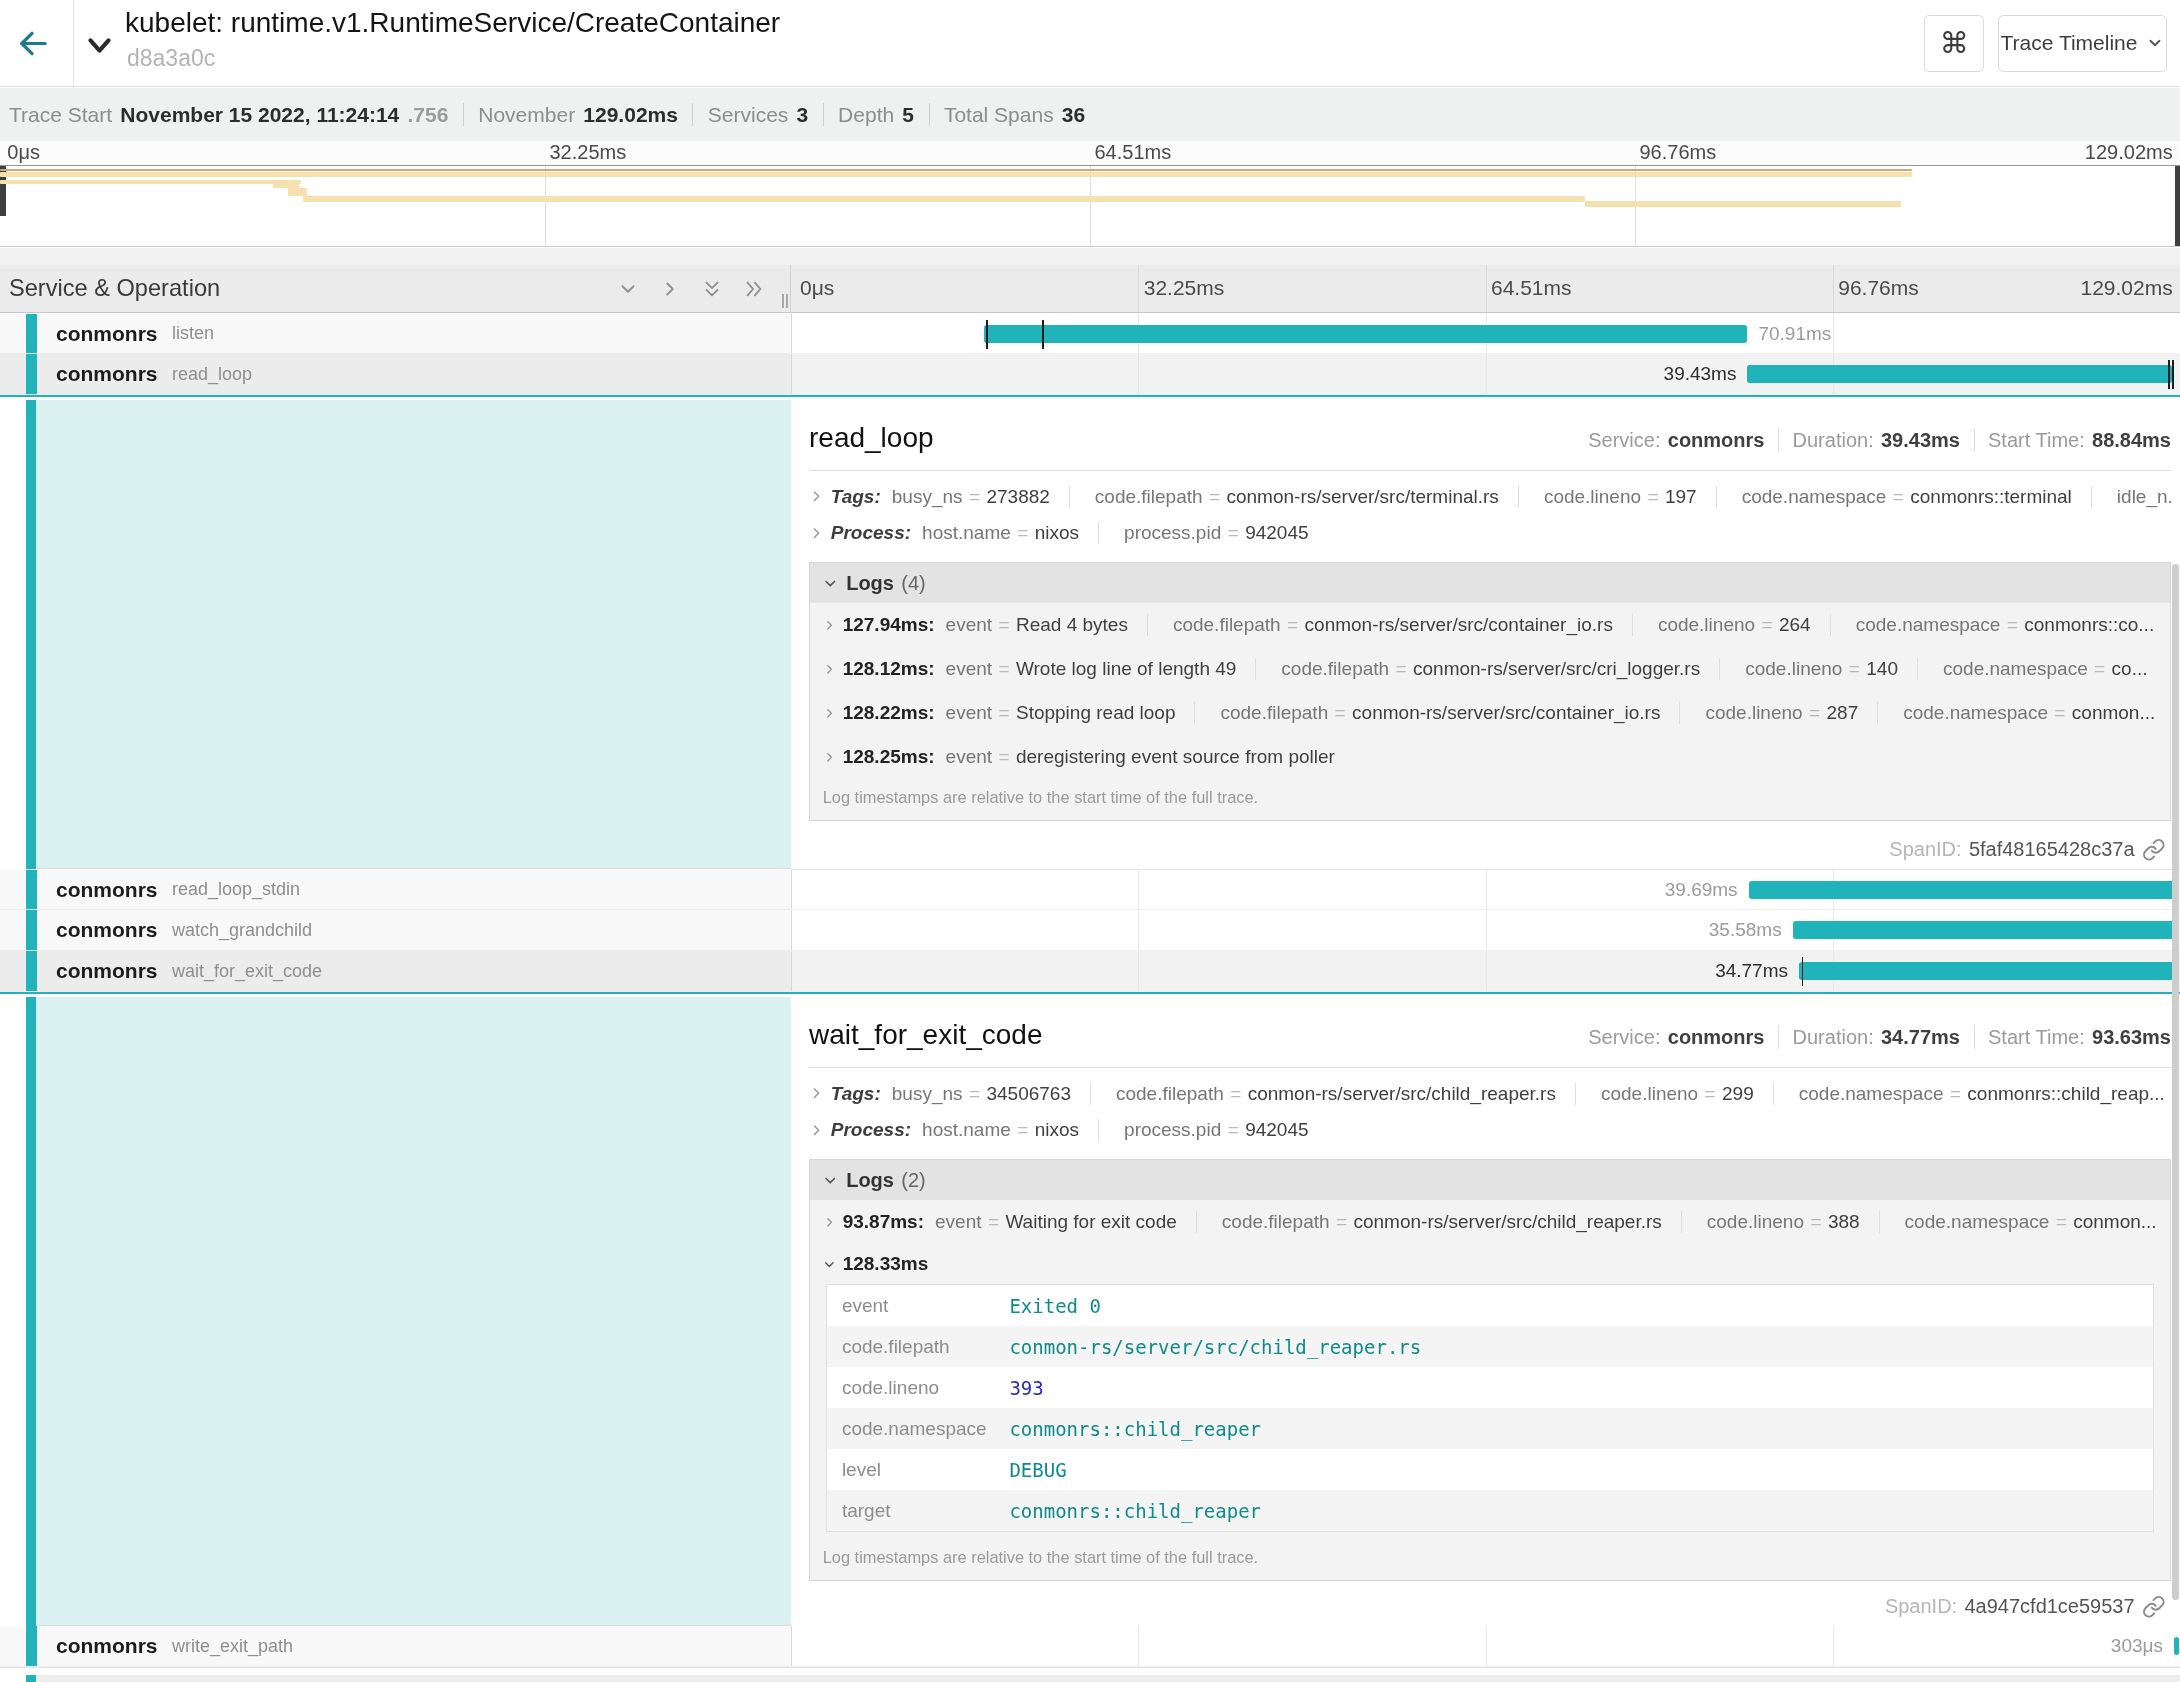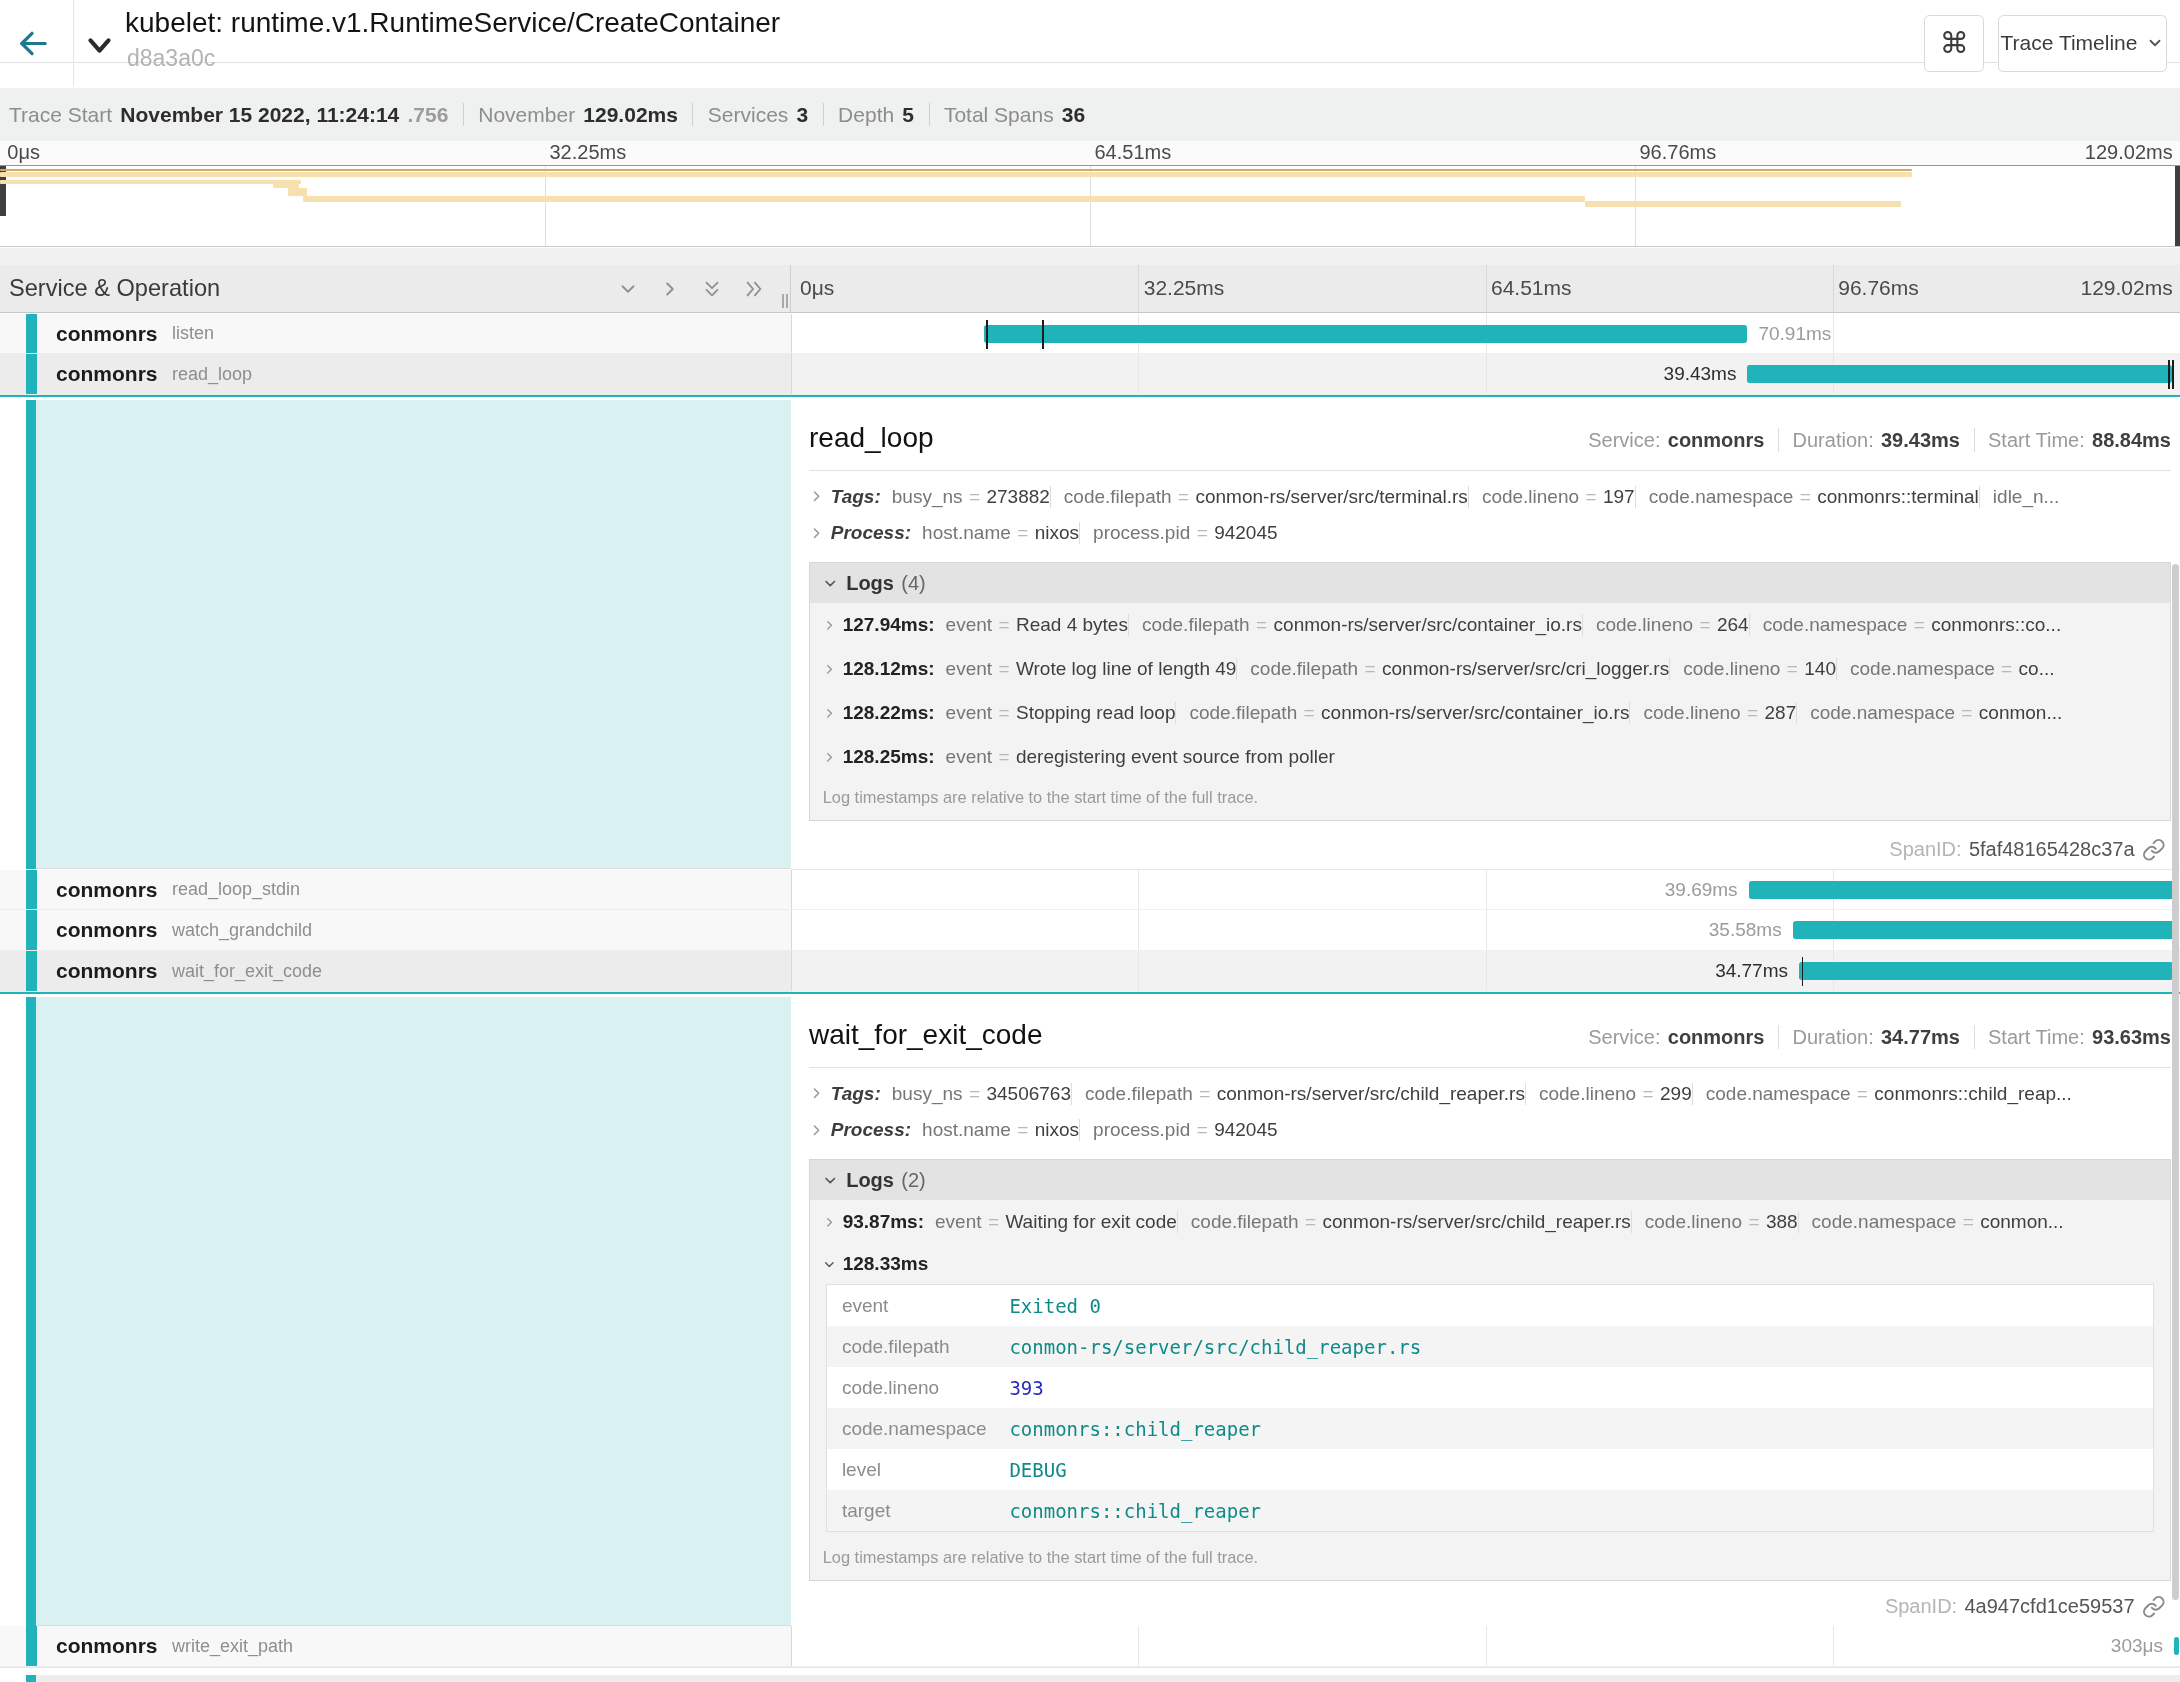--- a/index.html
+++ b/index.html
@@ -3,21 +3,21 @@
 <meta charset="utf-8">
 <style>
   * { margin:0; padding:0; box-sizing:border-box; }
   html,body { background:#fff; }
   body { font-family:"Liberation Sans", sans-serif; color:#333; }
   .app { position:relative; width:2180px; height:1683px; overflow:hidden; background:#fff; }
   svg { display:block; }
   i { font-style:normal; }
 
   
-  .hdr { position:absolute; top:0; left:0; right:0; height:63px; background:#fff; border-bottom:0.9px solid #e2e2e2; }
+  .hdr { position:absolute; top:0; left:0; right:0; height:87px; background:#fff; border-bottom:0.9px solid #e2e2e2; }
   .back-btn { position:absolute; left:16.4px; top:25.5px; width:36px; height:36px; background:none; border:none; cursor:pointer; }
   .hdr-divider { position:absolute; left:73px; top:0; width:0.9px; height:87px; background:#e4e4e4; }
   .trace-collapse { position:absolute; left:84px; top:29px; width:33px; height:33px; background:none; border:none; cursor:pointer; }
   .hdr-title { position:absolute; left:125px; top:7.3px; font-size:28px; font-weight:400; color:#141414; white-space:nowrap; }
   .hdr-sub { position:absolute; left:127px; top:45px; font-size:23px; color:#b3b3b3; }
   .findbox { position:absolute; left:1275px; top:14.5px; width:625px; height:57px; border:0.9px solid #d9d9d9; border-radius:5.5px; background:#fff; overflow:hidden; display:flex; }
   .find-input { flex:1 1 auto; border:none; outline:none; padding:0 16.4px; font-size:22px; font-family:"Liberation Sans",sans-serif; color:#444; min-width:0; }
   .find-input::placeholder { color:#c3c3c3; }
   .find-icons { flex:0 0 171px; background:#f5f5f5; border-left:0.9px solid #e0e0e0; display:flex; align-items:center; justify-content:space-around; }
   .find-icons > span { display:flex; cursor:pointer; }
@@ -81,21 +81,21 @@
   .d-title { font-size:28px; font-weight:400; color:#111; }
   .d-info { font-size:20px; color:#9a9a9a; white-space:nowrap; display:flex; align-items:center; }
   .d-info b { color:#3f3f3f; margin-left:7.3px; }
   .vsep { display:inline-block; width:0.9px; height:23.6px; background:#ddd; margin:0 13.6px; vertical-align:middle; }
   .d-div { border:none; border-top:0.9px solid #e2e2e2; margin-top:16.4px; }
   .kvline { margin-top:14.5px; font-size:19px; white-space:nowrap; overflow:hidden; display:flex; align-items:center; cursor:pointer; }
   .kvline .chev { margin-right:7.3px; flex:0 0 auto; }
   .kvtitle { color:#3d3d3d; margin-right:11px;font-style:italic; }
   .tagset { display:flex; align-items:center; overflow:hidden; }
   .tag { white-space:nowrap; }
-  .tag + .tag { border-left:0.9px solid #ddd; margin-left:0; padding-left:13px; }
+  .tag + .tag { border-left:0.9px solid #ddd; margin-left:19px; padding-left:25px; }
   .tk { color:#767676; } .teq { color:#b8b8b8; margin:0 6.4px; } .tv { color:#3f3f3f; }
   .logsbox { margin-top:18px; border:0.9px solid #d6d6d6; background:#f3f3f3; }
   .logshead { height:40px; background:#e3e3e3; display:flex; align-items:center; padding-left:12.7px; font-size:20px; cursor:pointer; }
   .logshead b { color:#333; margin:0 7.3px 0 9px; }
   .logshead .cnt { color:#666; }
   .logrow { height:44px; display:flex; align-items:center; padding-left:12.7px; font-size:19px; white-space:nowrap; overflow:hidden; cursor:pointer; }
   .ltime { color:#222; margin:0 11px 0 7.3px; }
   .lognote { font-size:16.4px; color:#9a9a9a; padding:9px 0 12.7px 12.7px; }
   .spanid-row { position:absolute; right:14.5px; bottom:7.3px; display:flex; align-items:center; gap:7.3px; font-size:20px; }
   .sid-lab { color:#b5b5b5; } .sid-val { color:#555; }

